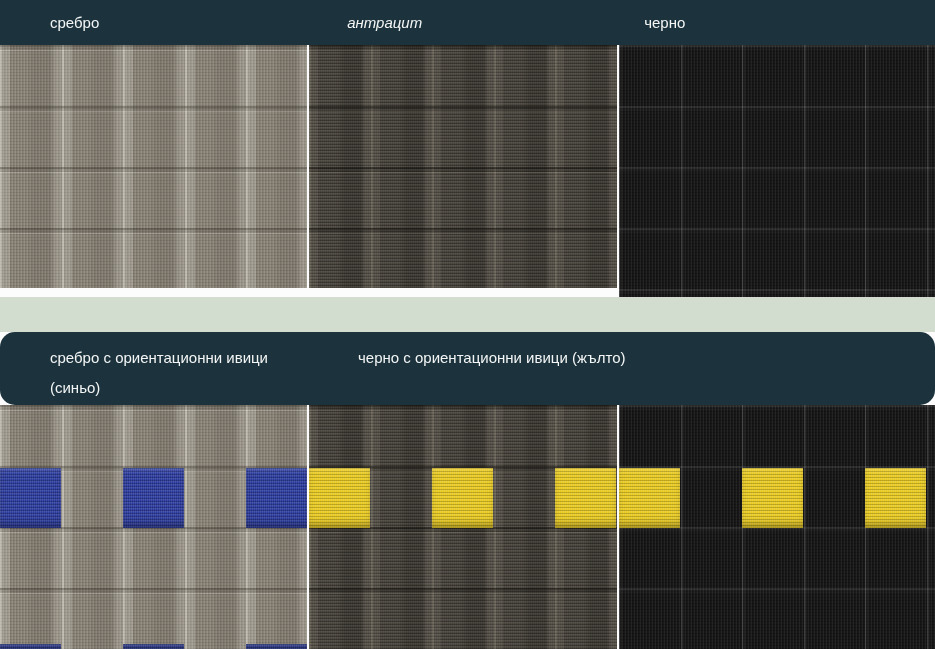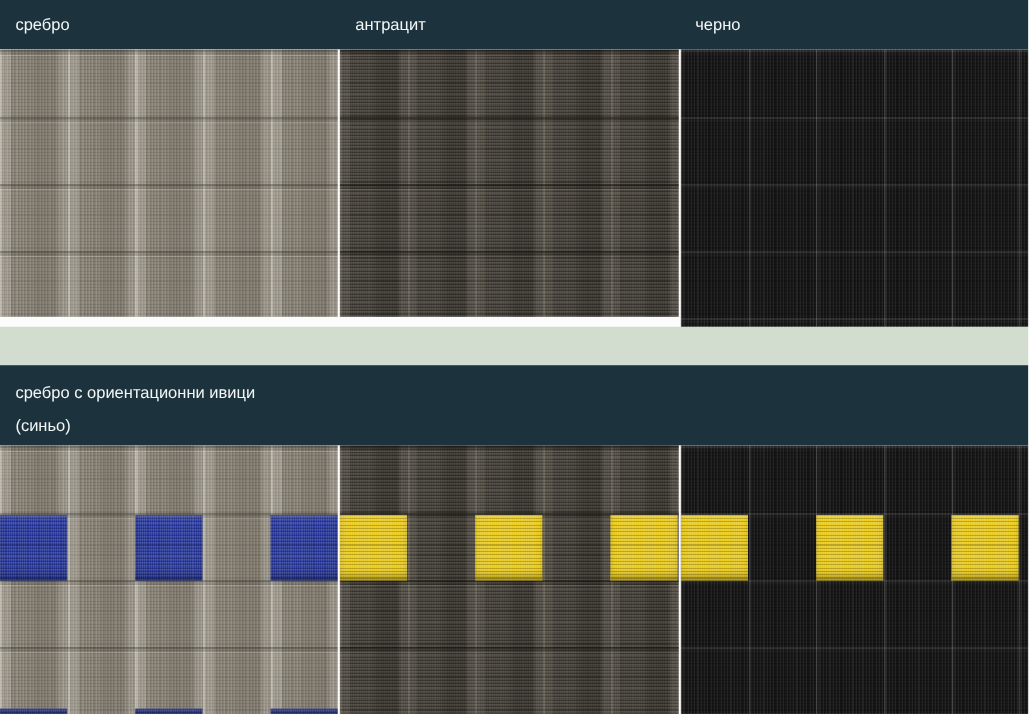--- a/index.html
+++ b/index.html
@@ -8,24 +8,24 @@
     --black-base:#191919; --blue-stripe:#2a3a9c; --yellow-stripe:#e9ca1f;
   }
   *{box-sizing:border-box;}
   body{margin:0;background:var(--page-bg);}
   .page{width:935px;height:649px;overflow:hidden;position:relative;
         font-family:"Liberation Sans",sans-serif;background:var(--page-bg);}
 
   
   .bar{background:var(--header-bg);display:flex;color:var(--header-text);width:935px;}
   .bar1{height:45px;align-items:center;}
-  .bar2{height:73px;align-items:flex-start;padding-top:11px;}
+  .bar2{height:73px;align-items:flex-start;padding-top:11px;border-radius:15px;}
   .bar .cell{padding-left:14px;font-size:15px;}
-  .cell.c1{width:309px;}
-  .cell.c2{width:310px;}
+  .cell.c1{width:309px;margin-left:36px;}
+  .cell.c2{width:310px;font-style:italic;}
   .cell.c3{width:316px;padding-left:13px;}
   .bar2 .cell{line-height:30px;}
   .label-narrow{display:block;max-width:268px;}
 
   
   .swatch-row{display:flex;column-gap:2px;background:var(--page-bg);align-items:flex-start;width:935px;}
   .r1{height:252px;}
   .r2{height:244px;}
   .swatch{position:relative;overflow:hidden;}
   .sw1{width:307px;}
@@ -92,20 +92,23 @@
     <div class="swatch anthracite sw2 h-short"></div>
     <div class="swatch blackfab sw3 h-full"></div>
   </div>
 
   <div class="green-gap"></div>
 
   <div class="bar bar2">
     <div class="cell c1">
       <span class="label-narrow">сребро с ориентационни ивици (синьо)</span>
     </div>
+    <div class="cell c3">
+      <span>черно с ориентационни ивици (жълто)</span>
+    </div>
   </div>
 
   <div class="swatch-row r2">
 
     <div class="swatch silver sw1" style="--stripe: #2a3a9c;">
       <div class="stripe-band">
         <i class="sq p1"></i>
         <i class="sq p2"></i>
         <i class="sq p3"></i>
       </div>

